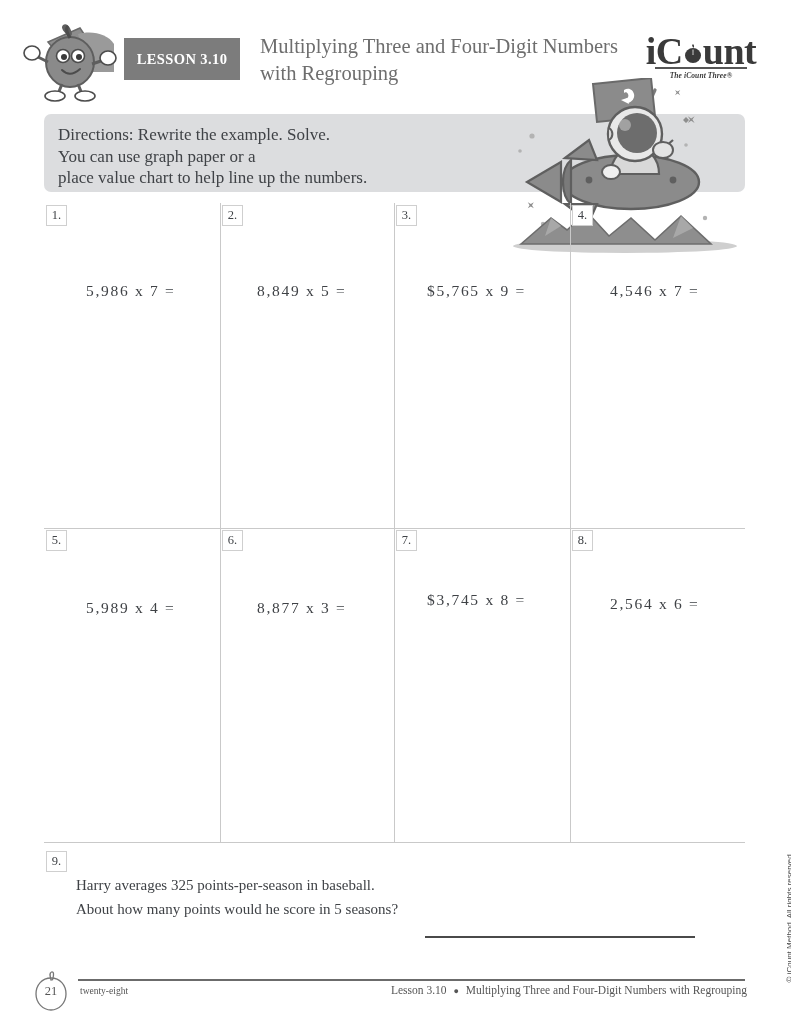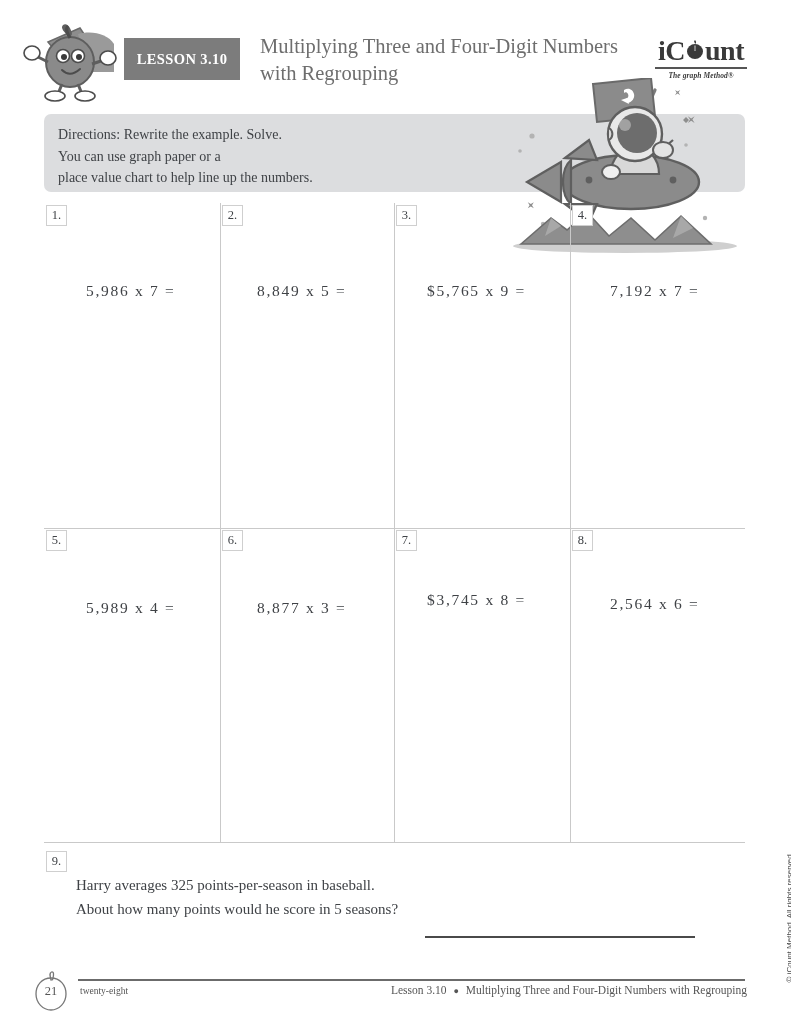--- a/index.html
+++ b/index.html
@@ -53,21 +53,21 @@
     color: #6e6e6e;
   }
   #brand-logo {
     position: absolute;
     right: 42px; top: 36px;
     width: 96px;
     text-align: center;
   }
   #brand-wordmark {
     font-family: "Liberation Serif", serif;
-    font-size: 28px;
+    font-size: 38px;
     font-weight: bold;
     color: #3a3a3a;
     letter-spacing: -0.5px;
     line-height: 30px;
     display: flex;
     align-items: baseline;
     justify-content: center;
   }
   .brand-apple-o {
     display: inline-block;
@@ -94,21 +94,21 @@
     position: absolute;
     left: 44px; top: 114px;
     width: 701px; height: 78px;
     background: #dcdddf;
     border-radius: 7px;
   }
   #directions-text {
     position: absolute;
     left: 14px; top: 10px;
     font-family: "Liberation Serif", serif;
-    font-size: 14px;
+    font-size: 17px;
     line-height: 21.5px;
     color: #3f4246;
     white-space: pre-line;
   }
 
   
   #rocket-illustration {
     position: absolute;
     left: 505px; top: 78px;
     width: 232px; height: 182px;
@@ -271,21 +271,21 @@
       <span class="brand-apple-o">
         <svg viewBox="0 0 20 20" width="20" height="20">
           <path d="M10 3.5 C9.4 2 8.6 0.8 9.6 0.4 C10.8 0 11.2 1.8 11 3.4 Z" fill="#3a3a3a"></path>
           <ellipse cx="10" cy="11.5" rx="8" ry="7.5" fill="#3a3a3a"></ellipse>
           <path d="M10 5.5 C10 8 10 9 10 11" stroke="#ffffff" stroke-width="0.8" fill="none"></path>
         </svg>
       </span>
       <span>unt</span>
     </div>
     <div id="brand-rule"></div>
-    <div id="brand-tagline">The graph Method®</div>
+    <div id="brand-tagline">The iCount Three®</div>
   </div>
 </div>
 
 <div id="directions-box">
   <div id="directions-text">Directions:  Rewrite the example. Solve.
 You can use graph paper or a
 place value chart to help line up the numbers.</div>
 </div>
 
 <div id="rocket-illustration">
@@ -344,21 +344,21 @@
   <div class="grid-hline" style="top:639px;"></div>
 
   <div class="num-box" style="left:2px;top:2px;">1.</div>
   <div class="num-box" style="left:178px;top:2px;">2.</div>
   <div class="num-box" style="left:352px;top:2px;">3.</div>
   <div class="num-box" style="left:528px;top:2px;">4.</div>
 
   <div class="problem-expr" style="left:42px;top:79px;">5,986 x 7 =</div>
   <div class="problem-expr" style="left:213px;top:79px;">8,849 x 5 =</div>
   <div class="problem-expr" style="left:383px;top:79px;">$5,765 x 9 =</div>
-  <div class="problem-expr" style="left:566px;top:79px;">7,192 x 7 =</div>
+  <div class="problem-expr" style="left:566px;top:79px;">4,546 x 7 =</div>
 
   <div class="num-box" style="left:2px;top:327px;">5.</div>
   <div class="num-box" style="left:178px;top:327px;">6.</div>
   <div class="num-box" style="left:352px;top:327px;">7.</div>
   <div class="num-box" style="left:528px;top:327px;">8.</div>
 
   <div class="problem-expr" style="left:42px;top:396px;">5,989 x 4 =</div>
   <div class="problem-expr" style="left:213px;top:396px;">8,877 x 3 =</div>
   <div class="problem-expr" style="left:383px;top:388px;">$3,745 x 8 =</div>
   <div class="problem-expr" style="left:566px;top:392px;">2,564 x 6 =</div>

